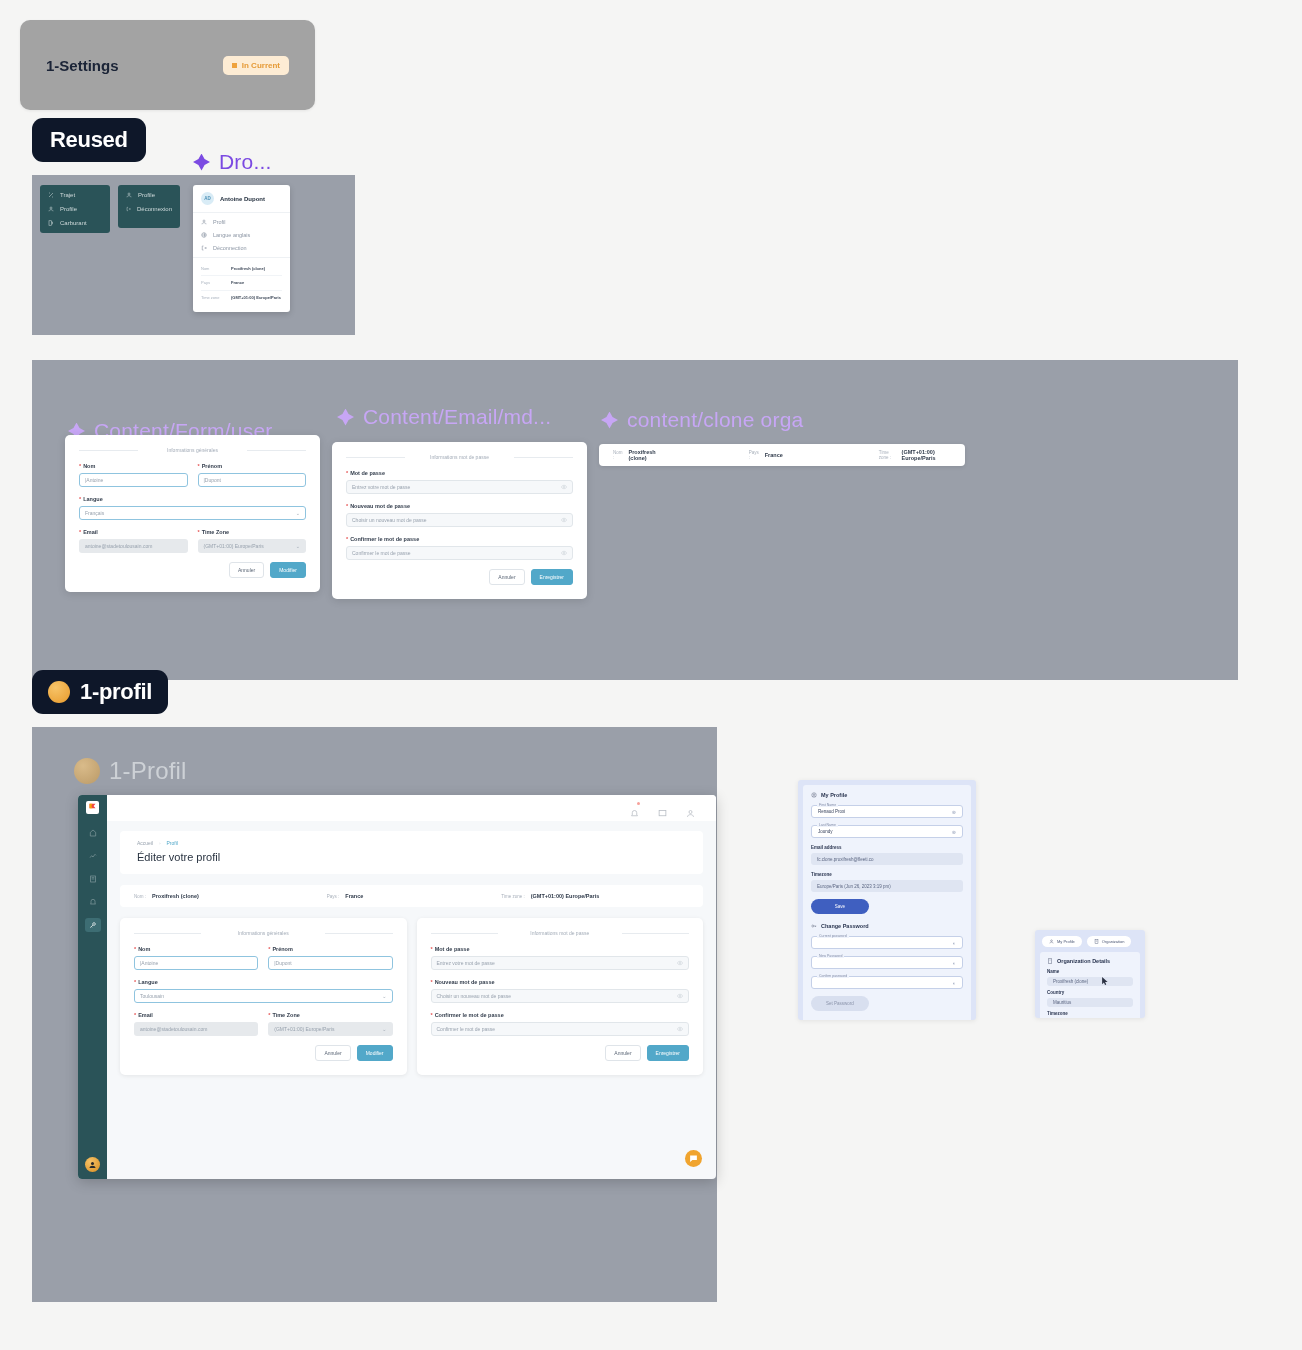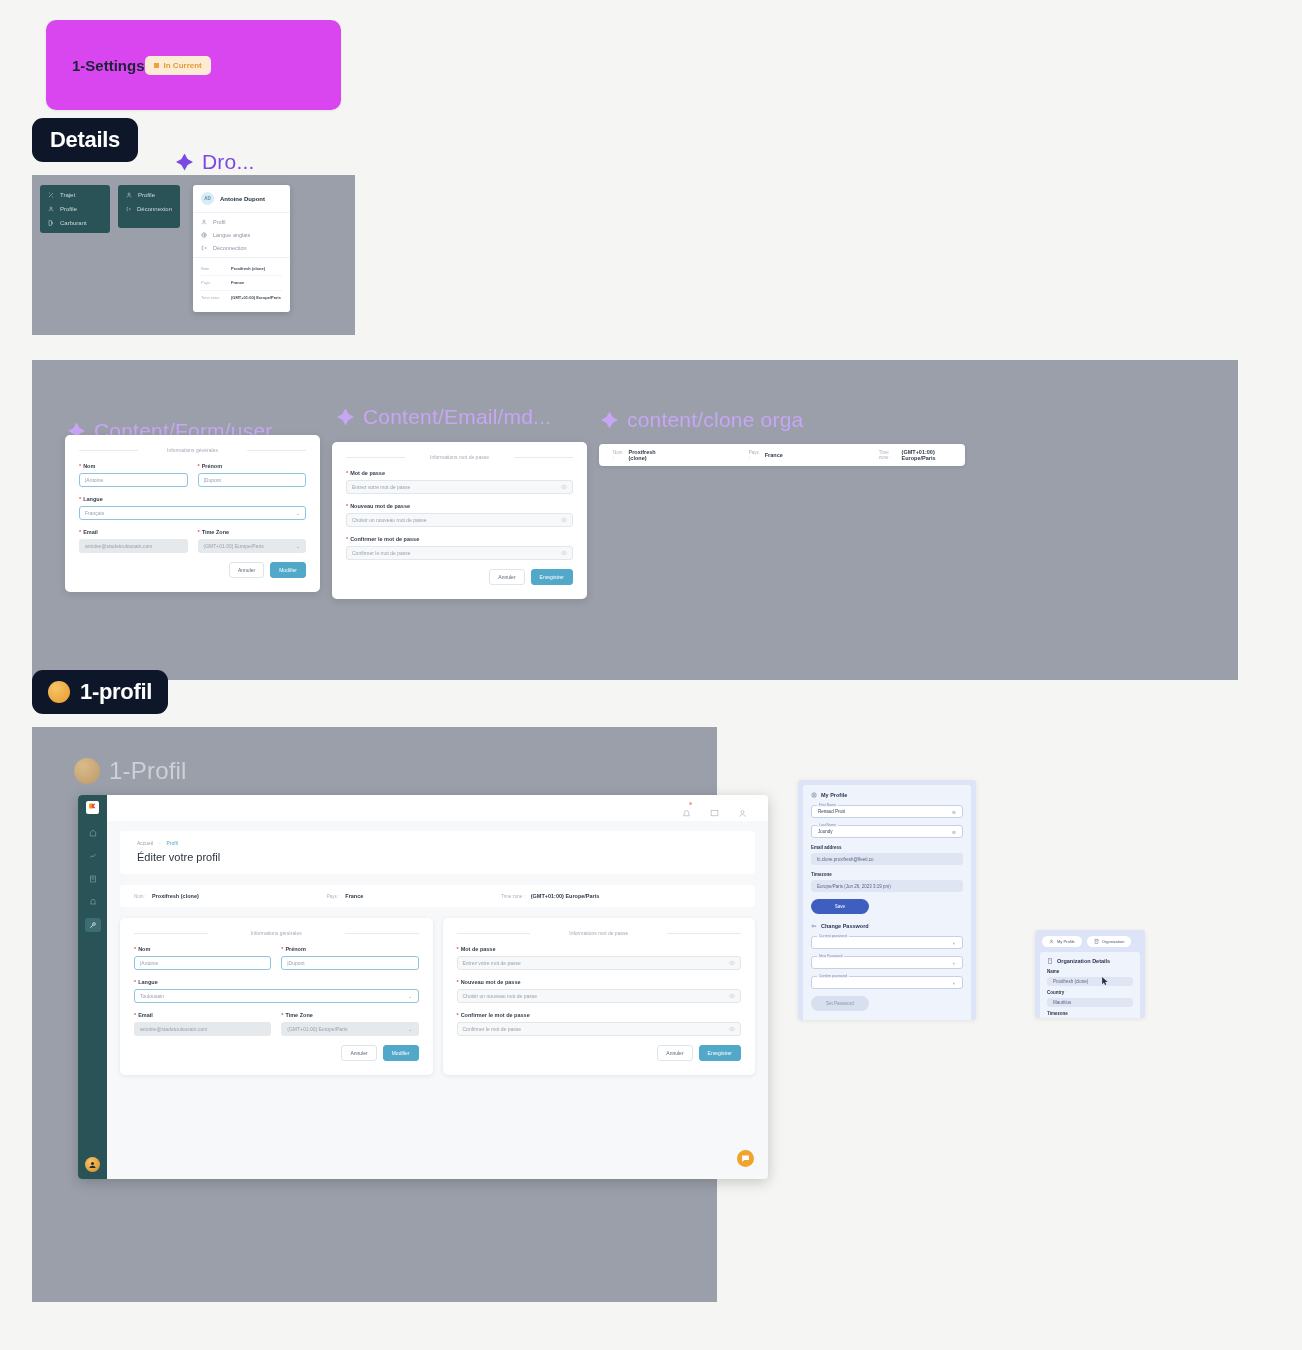--- a/index.html
+++ b/index.html
@@ -36,25 +36,25 @@
     font-weight: 700; letter-spacing: -.3px;
     z-index: 40;
   }
   .pill .dot {
     width: 22px; height: 22px; border-radius: 50%;
     background: radial-gradient(circle at 35% 30%, #f7c469, #e89a2b);
   }
 
   
   .settings-card {
-    position: absolute; left: 46px; top: 20px;
+    position: absolute; left: 20px; top: 20px;
     width: 295px; height: 90px;
-    background: #d946ef; border-radius: 10px;
+    background: #a3a3a3; border-radius: 10px;
     box-shadow: 0 1px 3px rgba(0,0,0,.07);
-    display: flex; align-items: center; justify-content: flex-start;
+    display: flex; align-items: center; justify-content: space-between;
     padding: 0 26px;
   }
   .settings-title { font-size: 15px; font-weight: 700; color: #1b2437; }
   .badge-review {
     background: #fdecd4; color: #e59a36;
     font-size: 8px; font-weight: 600;
     border-radius: 5px; padding: 5px 9px;
     display: flex; align-items: center; gap: 5px;
   }
   .badge-review .sq { width: 5px; height: 5px; background: #efa23c; }
@@ -148,21 +148,21 @@
     display: flex; align-items: center;
     box-shadow: 0 1px 4px rgba(0,0,0,.1);
   }
   .orga-cell { display: flex; align-items: center; gap: 6px; padding: 0 14px; }
   .orga-k { font-size: 4.5px; color: #a8b0bb; }
   .orga-v { font-size: 5.5px; color: #2f3a4a; font-weight: 600; }
 
   
   .app {
     position: absolute; left: 78px; top: 795px;
-    width: 690px; height: 384px;
+    width: 638px; height: 384px;
     background: #f6f8fa; border-radius: 4px;
     box-shadow: 0 3px 14px rgba(0,0,0,.2);
     overflow: hidden; display: flex;
   }
   .app-side {
     width: 29px; background: #2a5358;
     display: flex; flex-direction: column; align-items: center;
     padding-top: 6px; flex: 0 0 29px;
   }
   .app-logo {
@@ -267,24 +267,24 @@
 
   <div class="settings-card">
     <div class="settings-title">1-Settings</div>
     <div class="badge-review">
       <span class="sq"></span>
       <span>In Current</span>
     </div>
   </div>
 
   <div class="pill" style="left:32px; top:118px; padding:9px 18px; font-size:22px;">
-    <span>Details</span>
-  </div>
-
-  <div class="frame-label strong" style="left:176px; top:150px;">
+    <span>Reused</span>
+  </div>
+
+  <div class="frame-label strong" style="left:193px; top:150px;">
     <span class="diamond strong"></span>
     <span>Dro...</span>
   </div>
   <div class="artboard" style="left:32px; top:175px; width:323px; height:160px;"></div>
 
   <div class="menu-card" style="left:40px; top:185px; width:70px;">
     <div class="menu-row">
       <svg class="ic" viewBox="0 0 24 24" fill="none" stroke="#cfdadb" stroke-width="2.5">
           <path d="M4 20L20 4M4 4h4M16 20h4"></path>
         </svg>

